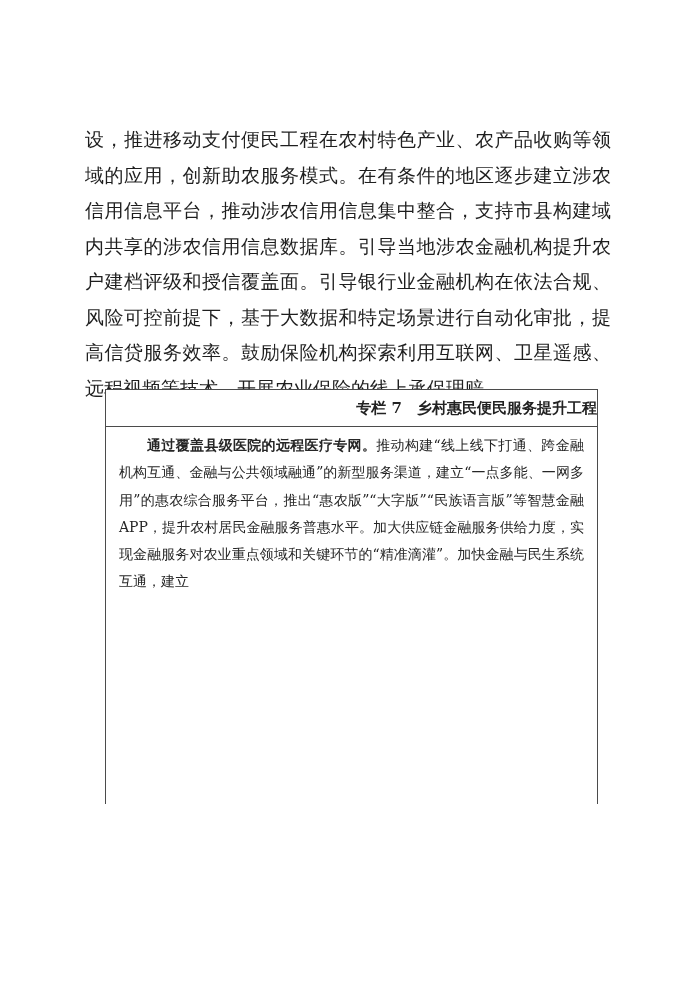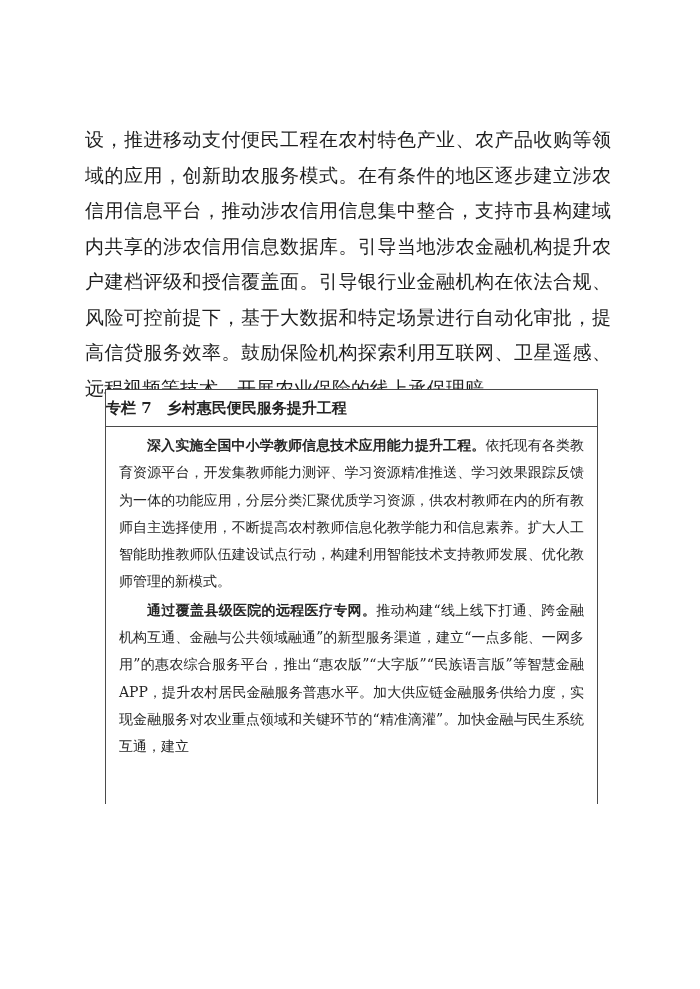--- a/index.html
+++ b/index.html
@@ -33,21 +33,21 @@
     width: 493px;
     height: 477px;
     border: 1px solid #4b4b4b;
     box-sizing: border-box;
     overflow: hidden;
     background: #ffffff;
   }
   .box-title {
     height: 36px;
     line-height: 36px;
-    text-align: left;
+    text-align: right;
     font-weight: bold;
     font-size: 15px;
     color: #222222;
     border-bottom: 1px solid #4b4b4b;
   }
   .box-content {
     padding: 5px 13px 0 13px;
     font-size: 14px;
     line-height: 27.3px;
     text-align: justify;
@@ -72,20 +72,19 @@
 </head>
 <body>
 
 <div class="page">
 
   <div class="body-text">设，推进移动支付便民工程在农村特色产业、农产品收购等领域的应用，创新助农服务模式。在有条件的地区逐步建立涉农信用信息平台，推动涉农信用信息集中整合，支持市县构建域内共享的涉农信用信息数据库。引导当地涉农金融机构提升农户建档评级和授信覆盖面。引导银行业金融机构在依法合规、风险可控前提下，基于大数据和特定场景进行自动化审批，提高信贷服务效率。鼓励保险机构探索利用互联网、卫星遥感、远程视频等技术，开展农业保险的线上承保理赔。</div>
 
   <div class="feature-box">
     <div class="box-title">专栏 7　乡村惠民便民服务提升工程</div>
     <div class="box-content">
-      <p><span class="lead">深入实施全国中小学教师信息技术应用能力提升工程。</span><span>依托现有各类教育资源平台，开发集教师能力测评、学习资源精准推送、学习效果跟踪反馈为一体的功能应用，分层分类汇聚优质学习资源，供农村教师在内的所有教师自主选择使用，不断提高农村教师信息化教学能力和信息素养。扩大人工智能助推教师队伍建设试点行动，构建利用智能技术支持教师发展、优化教师管理的新模式。</span></p>
       <p><span class="lead">通过覆盖县级医院的远程医疗专网。</span><span>推动构建“线上线下打通、跨金融机构互通、金融与公共领域融通”的新型服务渠道，建立“一点多能、一网多用”的惠农综合服务平台，推出“惠农版”“大字版”“民族语言版”等智慧金融 APP，提升农村居民金融服务普惠水平。加大供应链金融服务供给力度，实现金融服务对农业重点领域和关键环节的“精准滴灌”。加快金融与民生系统互通，建立</span></p>
     </div>
   </div>
 
   <div class="page-number">– 7 –</div>
 
 </div>
 
 </body></html>

